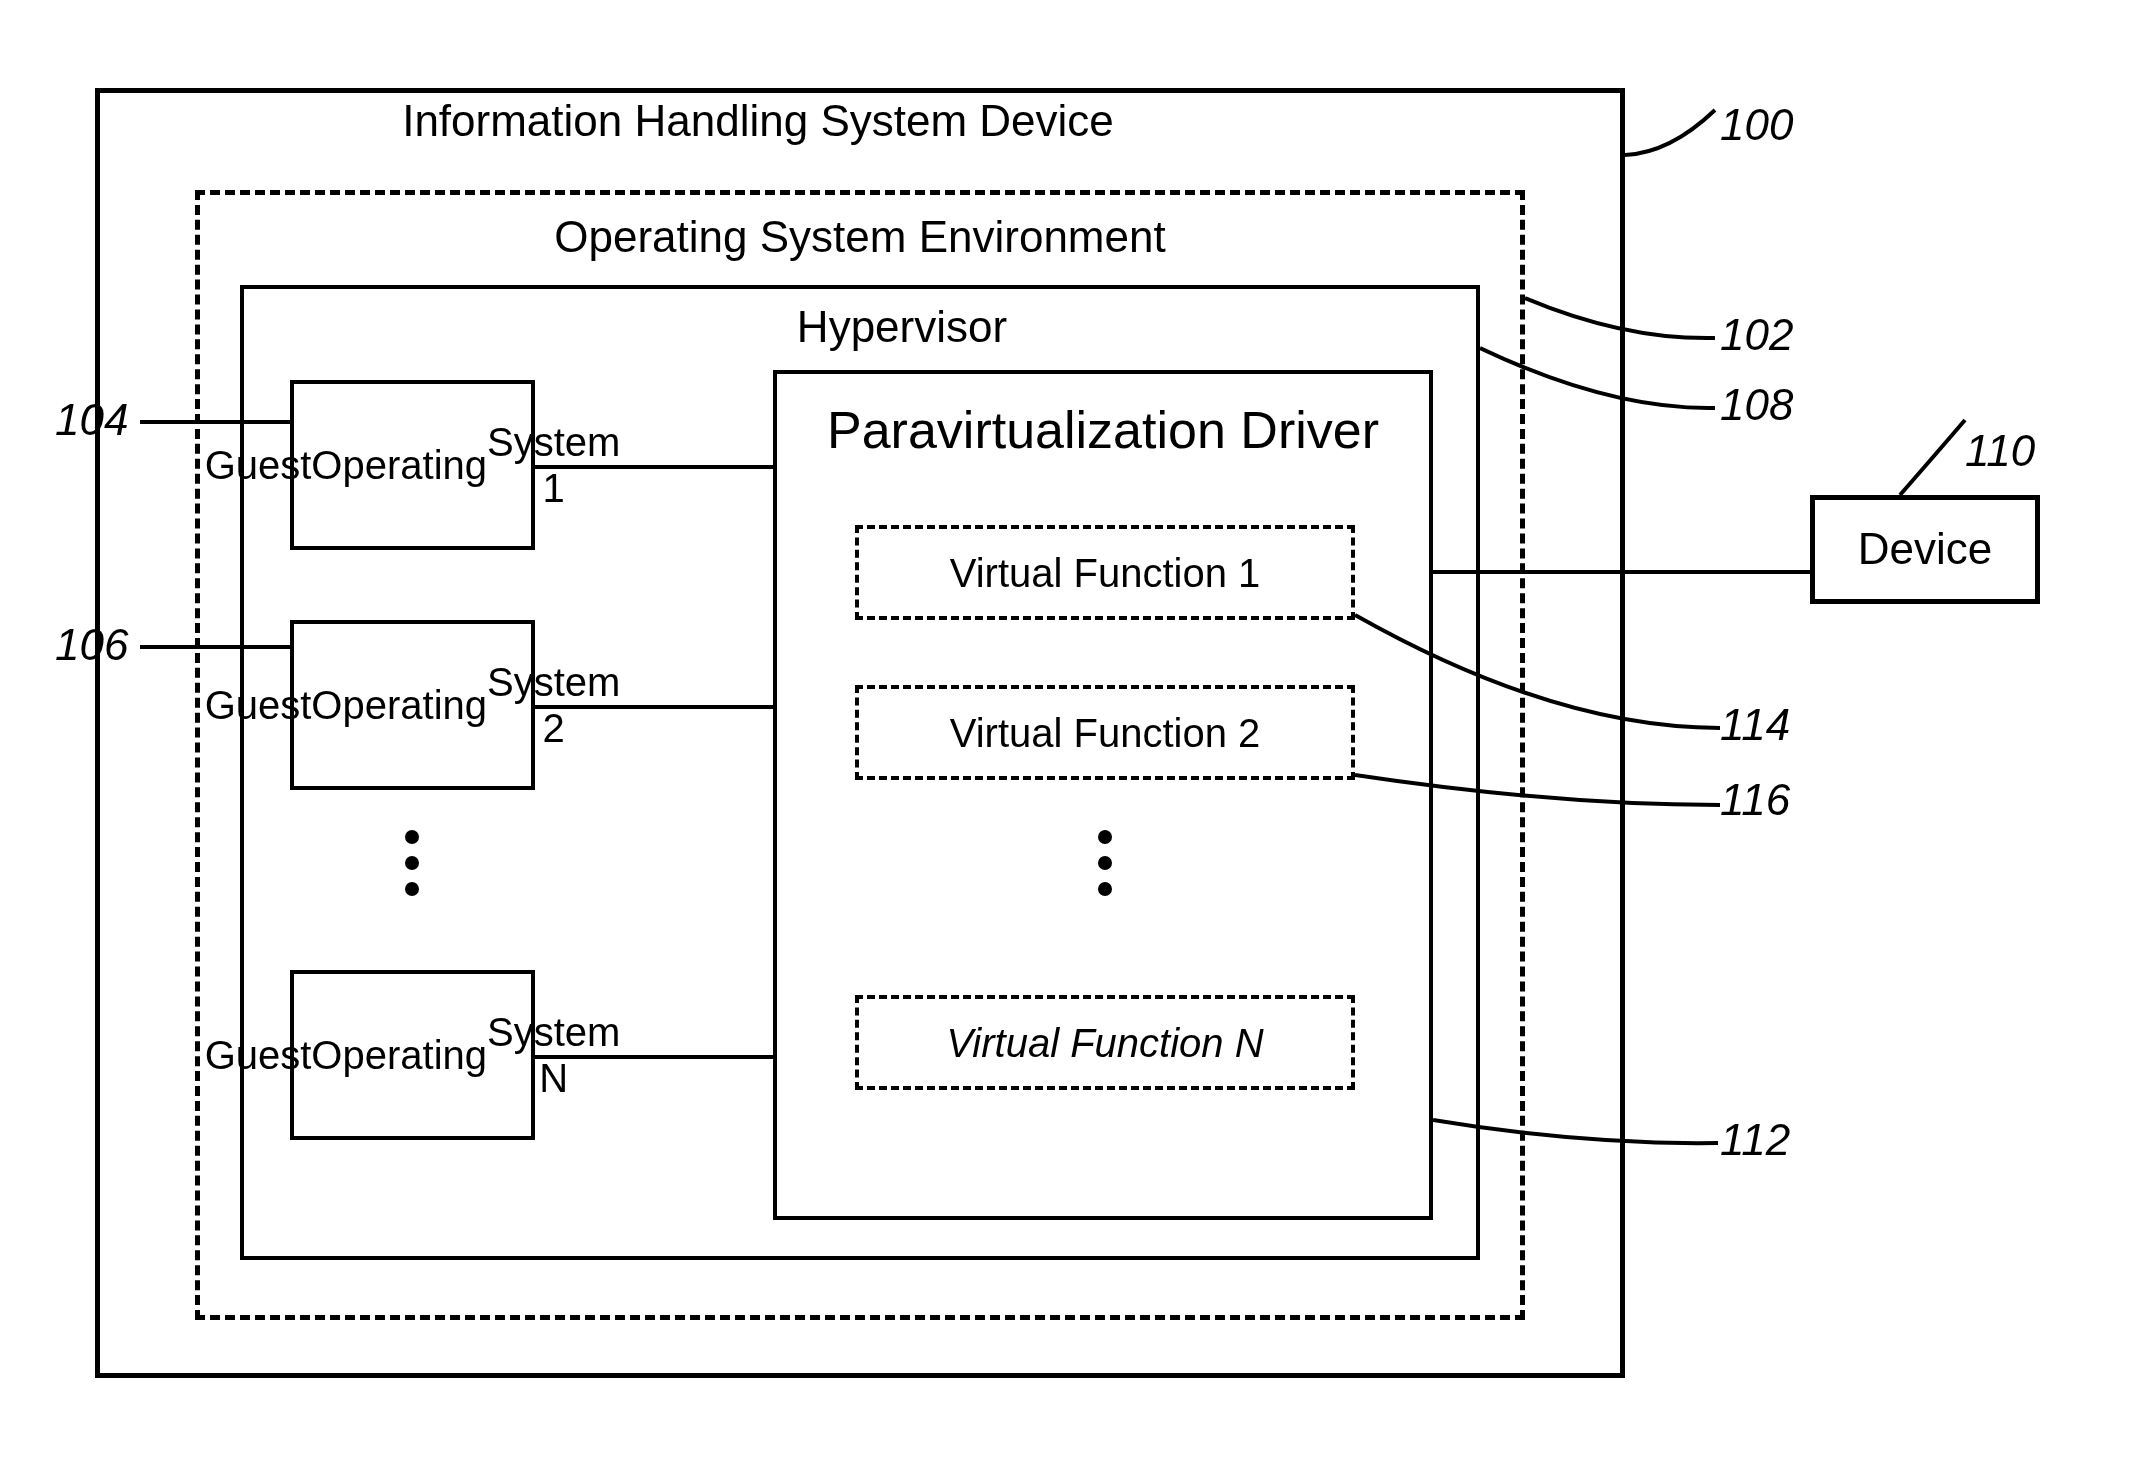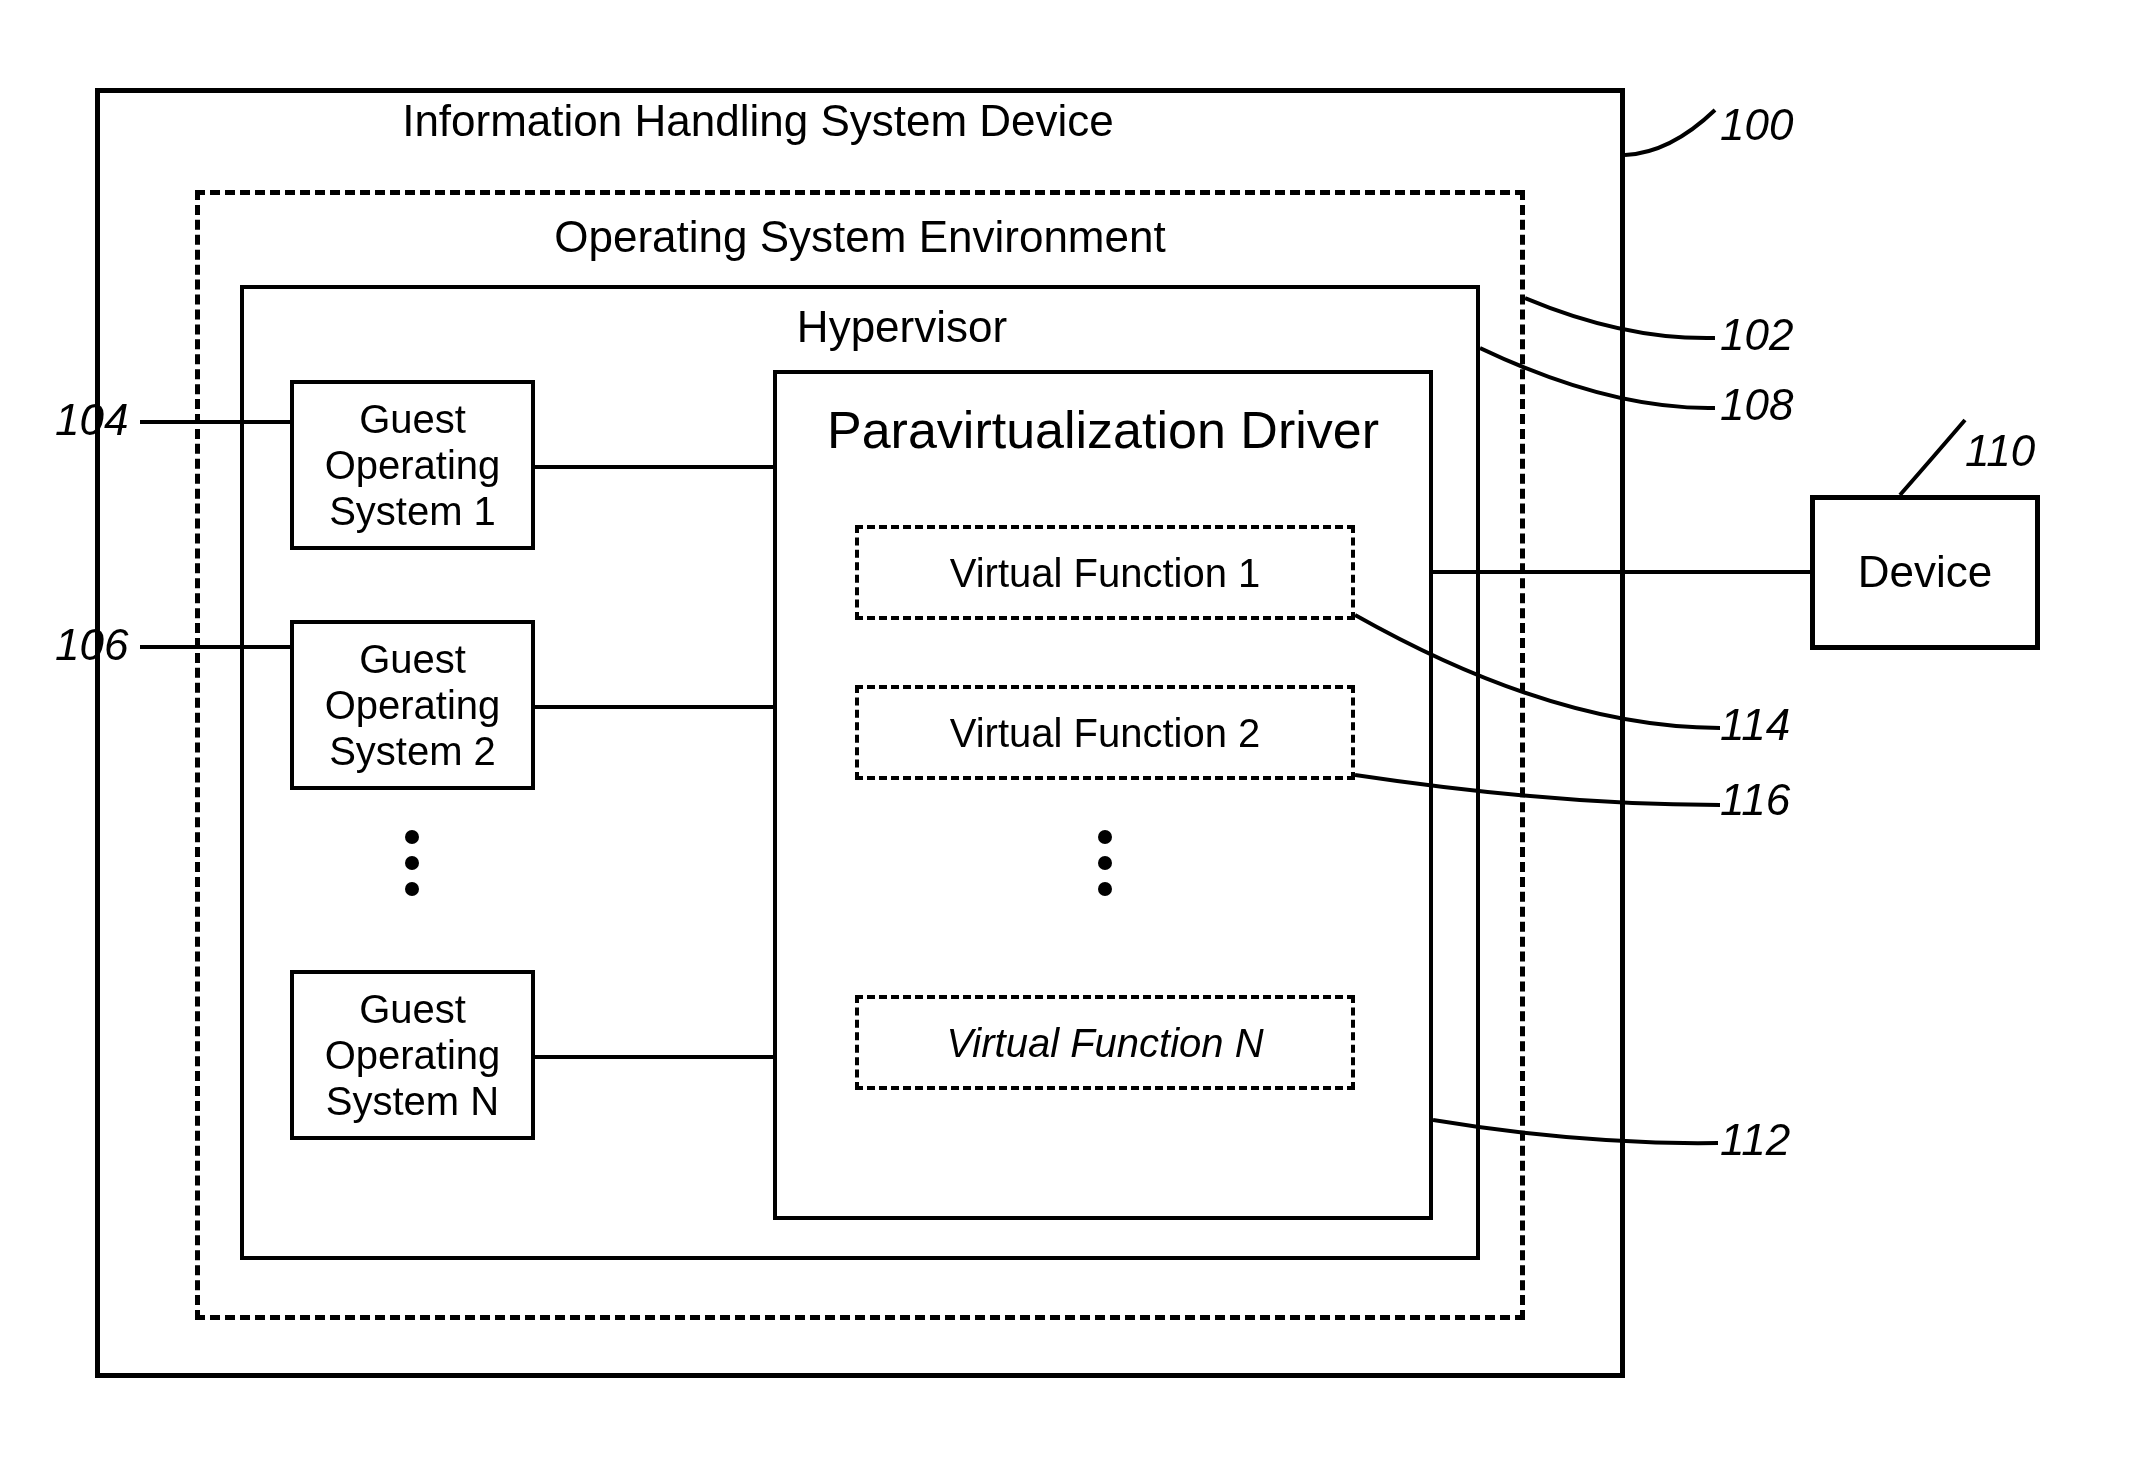--- a/index.html
+++ b/index.html
@@ -57,21 +57,21 @@
     gap: 12px;
   }
   .dot {
     width: 14px;
     height: 14px;
     border-radius: 50%;
     background: #000;
   }
   .centered-multiline {
     display: flex;
-    flex-direction: column;
+    align-items: center;
     justify-content: center;
     text-align: center;
     line-height: 1.15;
   }
 </style>
 </head>
 <body>
 
 <div class="stage">
 
@@ -122,21 +122,21 @@
   <div class="box dashed-thin centered-multiline" style="left:855px; top:995px; width:500px; height:95px; font-size:40px;font-style:italic;">
     <span>Virtual Function N</span>
   </div>
 
   <div class="vdots" style="left:1098px; top:830px;">
     <div class="dot"></div>
     <div class="dot"></div>
     <div class="dot"></div>
   </div>
 
-  <div class="box solid centered-multiline" style="left:1810px; top:495px; width:230px; height:155px; font-size:44px;">
+  <div class="box solid centered-multiline" style="left:1810px; top:495px; width:230px; height:109px; font-size:44px;">
     <span>Device</span>
   </div>
 
   <div class="hline" style="left:535px; top:465px; width:238px;"></div>
   <div class="hline" style="left:535px; top:705px; width:238px;"></div>
   <div class="hline" style="left:535px; top:1055px; width:238px;"></div>
 
   <div class="hline" style="left:1433px; top:570px; width:377px;"></div>
 
   <div class="ref-label" style="left:1720px; top:100px;">100</div>

